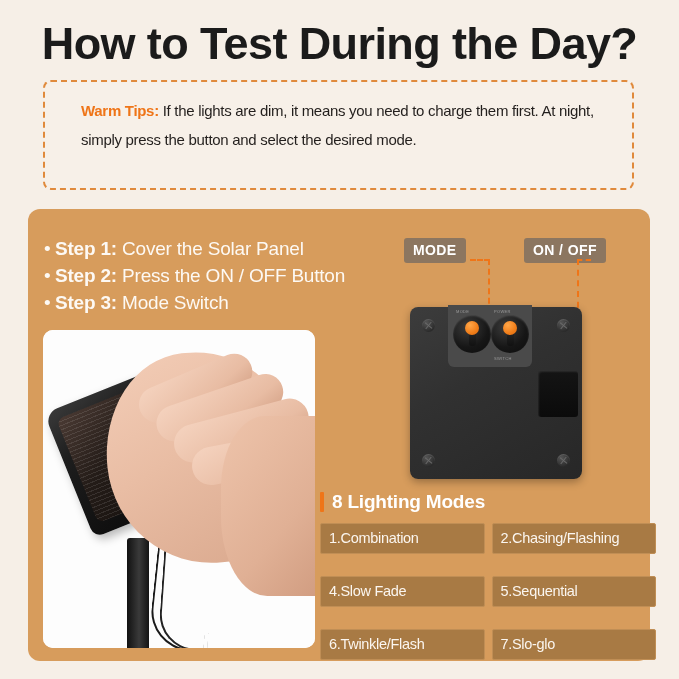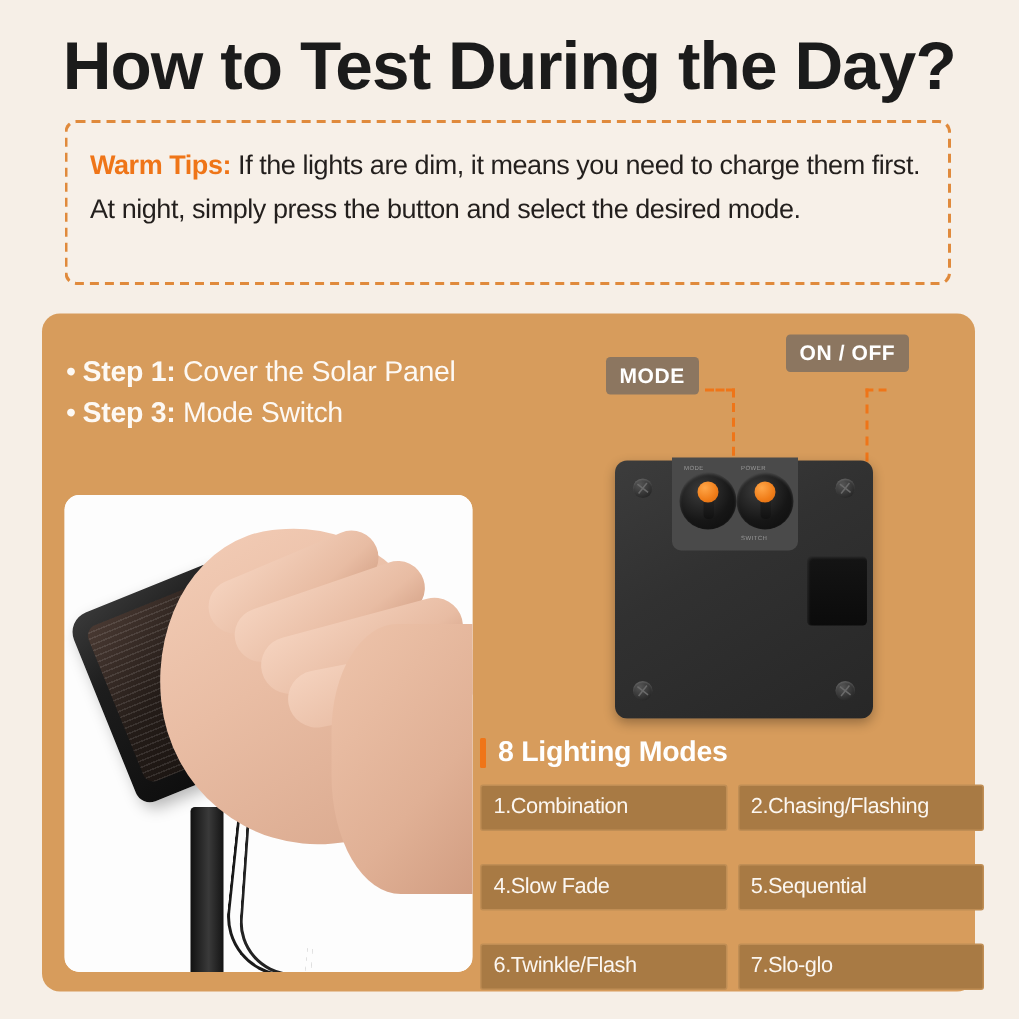--- a/index.html
+++ b/index.html
@@ -36,24 +36,24 @@
     top: 80px;
     width: 591px;
     height: 110px;
     box-sizing: border-box;
     border: 2px dashed #e08a3c;
     border-radius: 8px;
     background: #f7f0e8;
   }
   .tips-text {
     position: absolute;
-    left: 15px;
+    left: 36px;
     top: 14px;
     right: 16px;
-    font-size: 18px;
+    font-size: 15px;
     line-height: 29px;
     color: #231f1d;
     letter-spacing: -0.3px;
   }
   .tips-label {
     color: #ef7518;
     font-weight: bold;
   }
 
   
@@ -201,21 +201,21 @@
     background: #8c7660;
     color: #ffffff;
     font-weight: bold;
     font-size: 14px;
     letter-spacing: 0.4px;
     padding: 4px 9px 5px 9px;
     border-radius: 3px;
     white-space: nowrap;
   }
   .callout-mode   { left: 376px; top: 29px; }
-  .callout-onoff  { left: 496px; top: 14px; text-align: center; }
+  .callout-onoff  { left: 496px; top: 29px; text-align: center; }
   .leader {
     position: absolute;
     border-left: 2px dashed #ef7518;
     width: 0;
   }
   .leader-mode  { left: 460px; top: 50px;  height: 74px; }
   .leader-onoff { left: 549px; top: 50px;  height: 70px; }
   .leader-elbow {
     position: absolute;
     border-top: 2px dashed #ef7518;
@@ -367,20 +367,23 @@
   <div class="tips-text">
     <span class="tips-label">Warm Tips:</span><span> If the lights are dim, it means you need to charge them first. At night, simply press the button and select the desired mode.</span>
   </div>
 </div>
 
 <div class="panel">
 
   <div class="steps">
     <div class="step-line">
       <span class="step-bullet">•</span><span class="step-key">Step 1:</span><span class="step-val"> Cover the Solar Panel</span>
+    </div>
+    <div class="step-line">
+      <span class="step-bullet">•</span><span class="step-key">Step 2:</span><span class="step-val"> Press the ON / OFF Button</span>
     </div>
     <div class="step-line">
       <span class="step-bullet">•</span><span class="step-key">Step 3:</span><span class="step-val"> Mode Switch</span>
     </div>
   </div>
 
   <div class="photo-card">
     <div class="photo-inner">
       <div class="stake"></div>
       <div class="solar">

